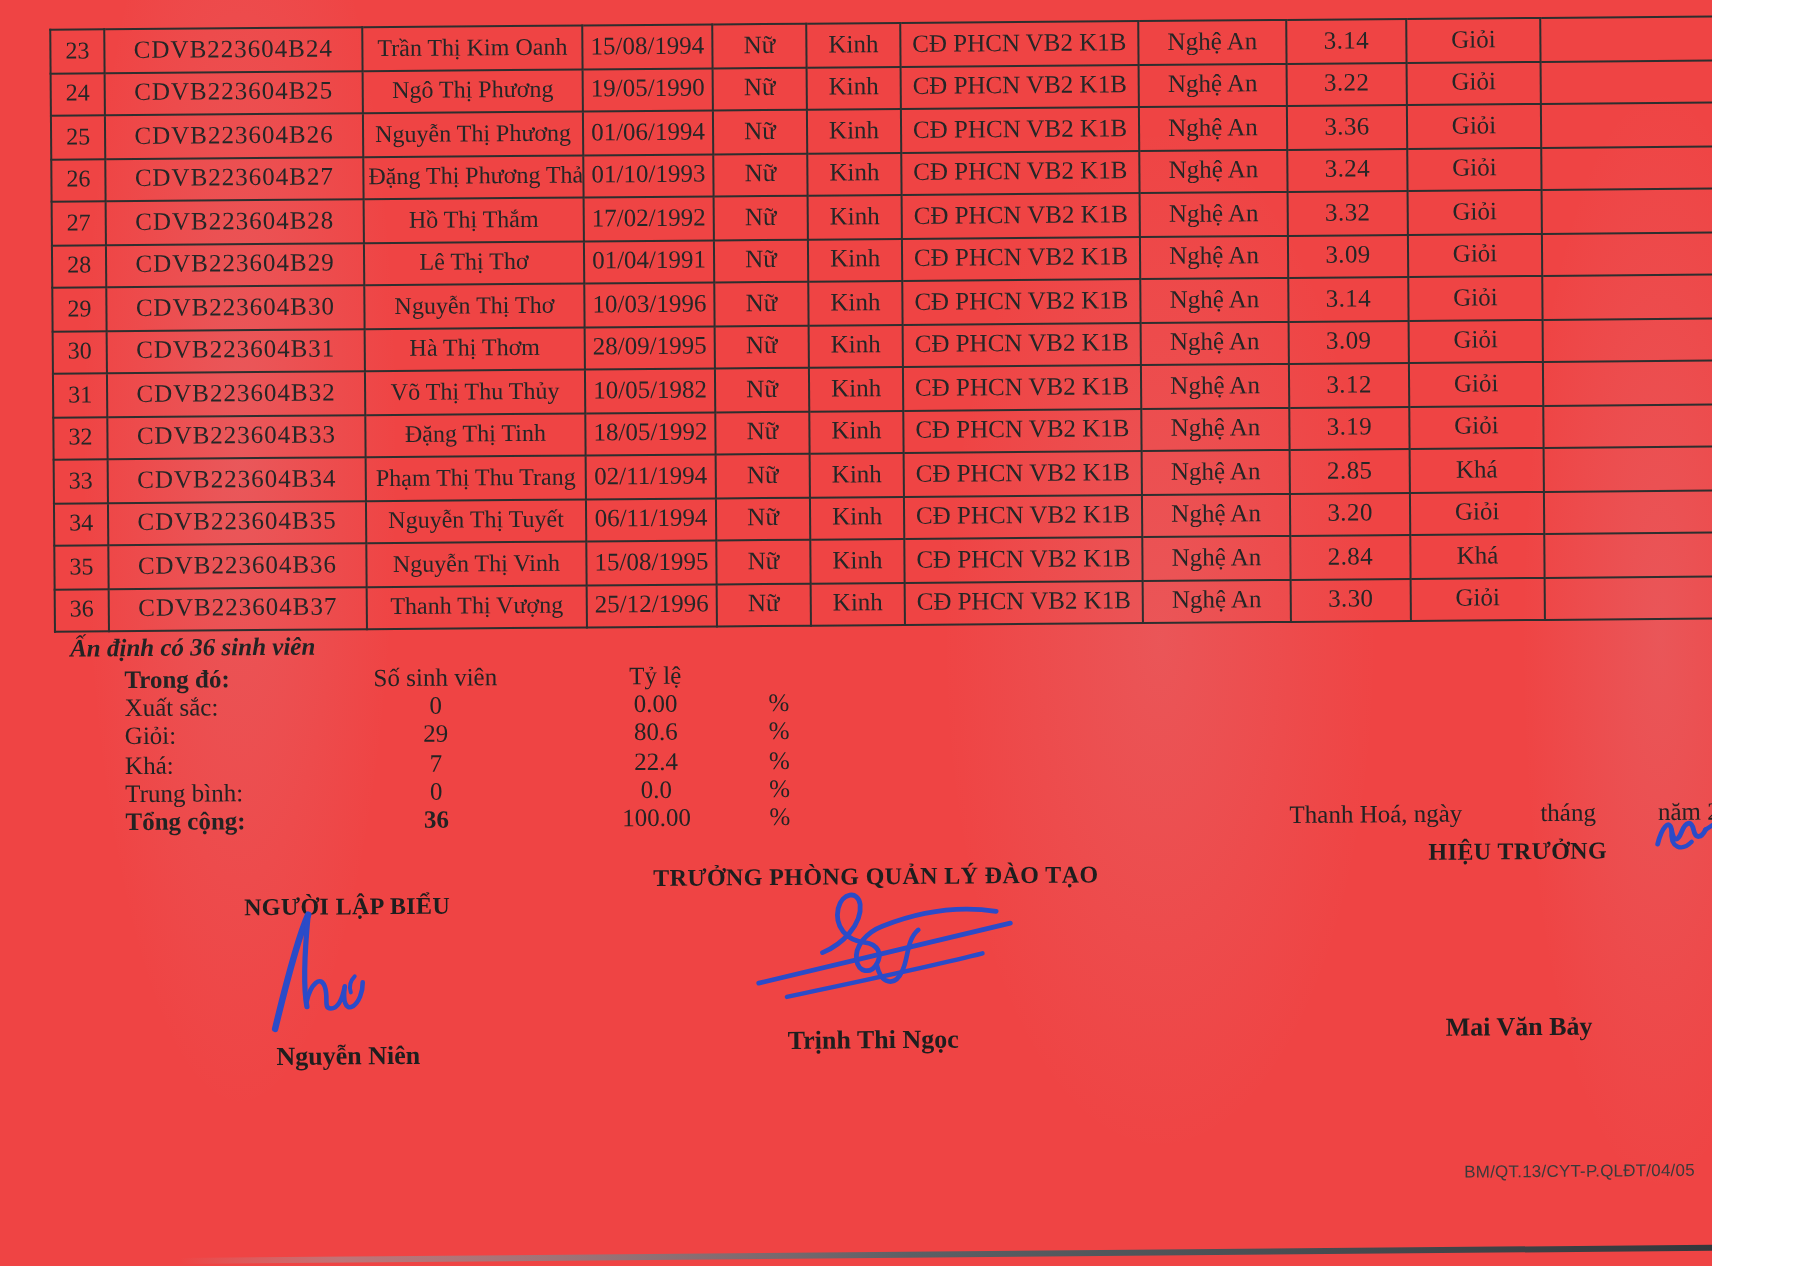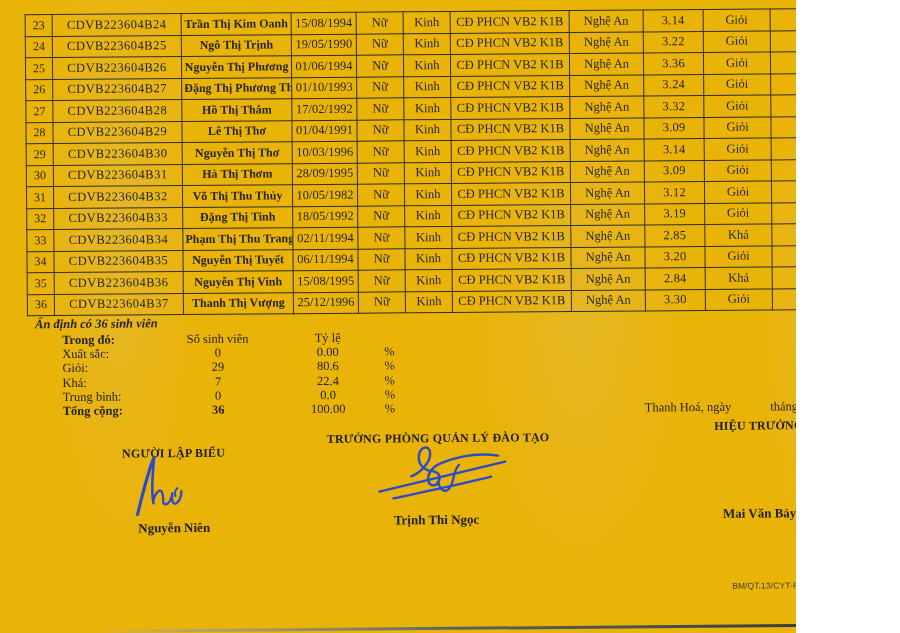--- a/index.html
+++ b/index.html
@@ -1,18 +1,18 @@
 <!DOCTYPE html>
 <html><head>
 <meta charset="utf-8">
 <style>
   html,body{margin:0;padding:0;background:#ffffff;}
   .sheet{
-    position:relative;width:796px;height:633px;overflow:hidden;
-    background:#eab308;
+    position:relative;width:856px;height:633px;overflow:hidden;
+    background:#ef4444;
     font-family:"Liberation Serif","DejaVu Serif",serif;
     color:#232323;
   }
   .tint{position:absolute;pointer-events:none;}
   .tint1{left:40px;top:0;width:160px;height:560px;background:radial-gradient(ellipse at 50% 40%,rgba(198,210,230,.14),transparent 70%);}
   .tint2{left:470px;top:60px;width:220px;height:520px;background:radial-gradient(ellipse at 50% 50%,rgba(200,212,230,.12),transparent 70%);}
   .tint3{left:760px;top:40px;width:140px;height:560px;background:radial-gradient(ellipse at 50% 50%,rgba(196,208,228,.13),transparent 70%);}
   .skew{position:absolute;inset:0;transform:rotate(-0.45deg);transform-origin:450px 316px;}
 
   table.students{
@@ -20,21 +20,21 @@
     border-collapse:collapse;table-layout:fixed;
     font-size:12.5px;
   }
   table.students td{
     border:1px solid #2e2e2e;height:20.5px;padding:0 2px;
     text-align:center;vertical-align:middle;white-space:nowrap;overflow:hidden;
     color:#262626;
   }
   td.col-stt{vertical-align:bottom;text-align:left;padding-left:5px;padding-bottom:1px;font-size:12px;}
   td.col-code{text-align:left;padding-left:6px;letter-spacing:.5px;}
-  td.col-name{text-align:left;padding-left:5px;font-size:12px;font-weight:bold;}
+  td.col-name{text-align:left;padding-left:5px;font-size:12px;}
   td.col-gpa{letter-spacing:.2px;}
 
   .summary{position:absolute;left:35px;top:314px;width:430px;font-size:12.5px;}
   .summary .heading{font-weight:bold;font-style:italic;margin-bottom:1px;}
   .srow{display:grid;grid-template-columns:145px 75px 30px 85px 35px;line-height:14.2px;}
   .srow .lbl{padding-left:27px;}
   .srow .cnt{text-align:center;}
   .srow .rate{text-align:center;}
   .srow .pct{text-align:left;padding-left:14px;}
   .srow.head .lbl{font-weight:bold;}
@@ -99,21 +99,21 @@
             <td class="col-ethnicity">Kinh</td>
             <td class="col-program">CĐ PHCN VB2 K1B</td>
             <td class="col-province">Nghệ An</td>
             <td class="col-gpa">3.14</td>
             <td class="col-rank">Giỏi</td>
             <td class="col-note"></td>
           </tr>
           <tr>
             <td class="col-stt">24</td>
             <td class="col-code">CDVB223604B25</td>
-            <td class="col-name">Ngô Thị Trịnh</td>
+            <td class="col-name">Ngô Thị Phương</td>
             <td class="col-dob">19/05/1990</td>
             <td class="col-gender">Nữ</td>
             <td class="col-ethnicity">Kinh</td>
             <td class="col-program">CĐ PHCN VB2 K1B</td>
             <td class="col-province">Nghệ An</td>
             <td class="col-gpa">3.22</td>
             <td class="col-rank">Giỏi</td>
             <td class="col-note"></td>
           </tr>
           <tr>

